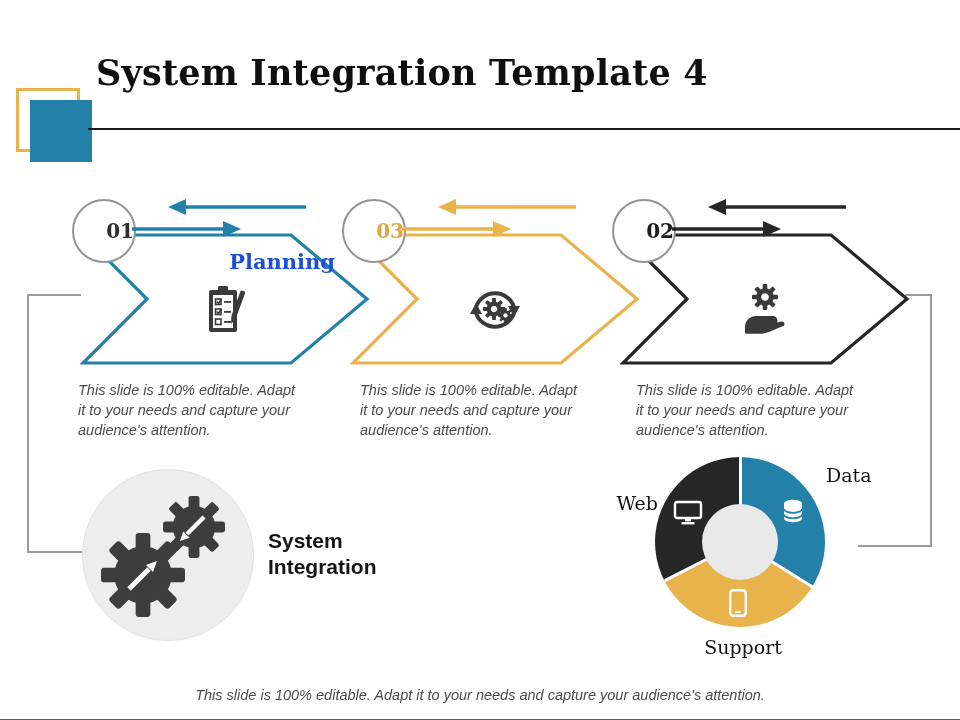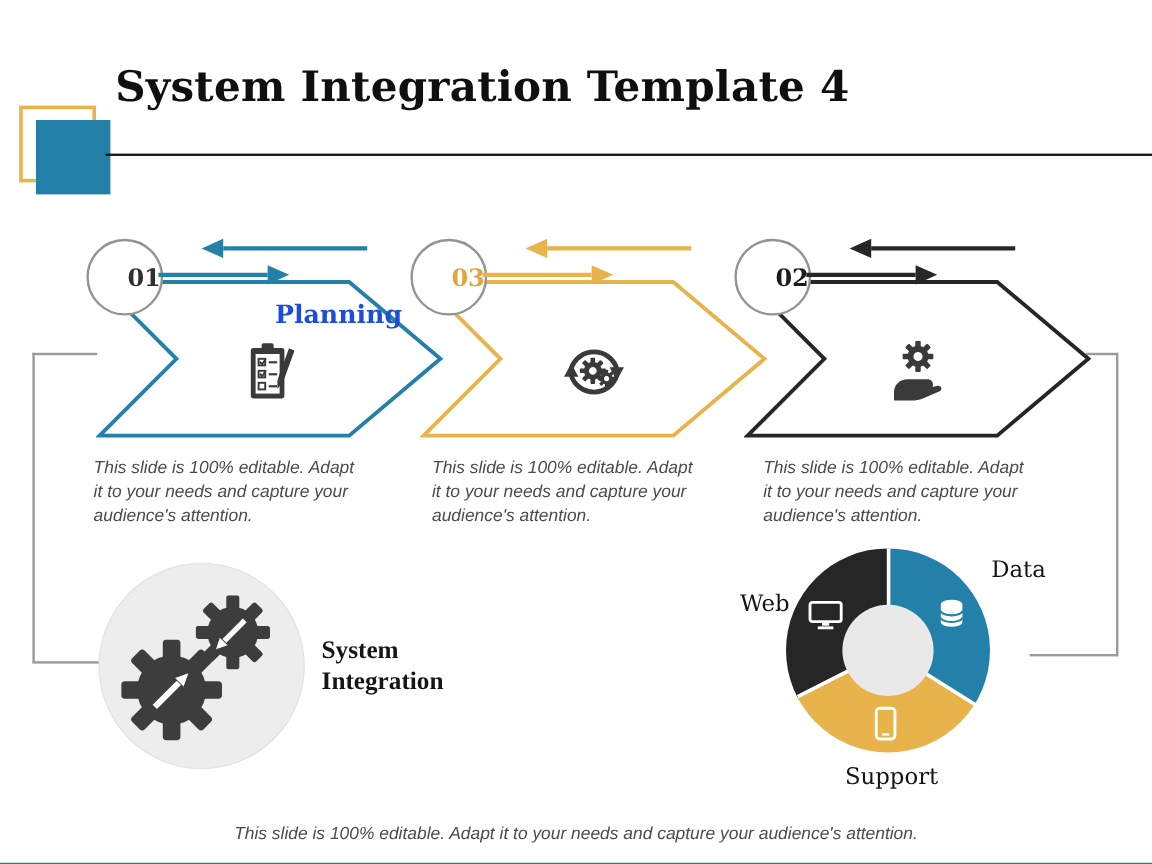--- a/index.html
+++ b/index.html
@@ -25,21 +25,21 @@
   .num-1{color:#2f2f2f}.num-2{color:#DFA63F}.num-3{color:#1c1c1c}
   .arrows-svg{top:162px;width:235px;height:46px;z-index:5;}
   .step-label{top:217px;width:220px;text-align:right;font-family:"DejaVu Serif",serif;
               font-weight:700;font-size:21px;color:#1d4ed8;z-index:3;}
   .step-icon{top:250px;width:56px;height:56px;z-index:3;}
   .desc{top:348px;width:228px;font-style:italic;color:#4b4b4b;font-size:14.5px;line-height:1.38;}
 
   
   .hub-circle{left:82px;top:437px;width:170px;height:170px;border-radius:50%;background:#ededed;
               border:1px solid #e2e2e2;}
-  .hub-label{left:268px;top:496px;width:150px;font-family:Liberation Serif, serif;font-weight:700;
+  .hub-label{left:268px;top:496px;width:150px;font-family:Liberation Sans, sans-serif;font-weight:700;
              font-size:21px;line-height:1.25;color:#151515;}
 
   
   .donut{left:655px;top:425px;width:170px;height:170px;border-radius:50%;
          background:conic-gradient(from 0deg,#2380A8 0deg 122deg,#E8B34B 122deg 243deg,#262626 243deg 360deg);}
   .donut-divider{position:absolute;left:83.5px;top:85px;width:3px;height:85px;background:#fff;
                  transform-origin:50% 0;}
   .donut-hole{position:absolute;left:47px;top:47px;width:76px;height:76px;border-radius:50%;background:#e9e9e9;}
   .donut-label{font-family:"DejaVu Serif",serif;font-weight:400;font-size:19px;color:#131313;}
 

